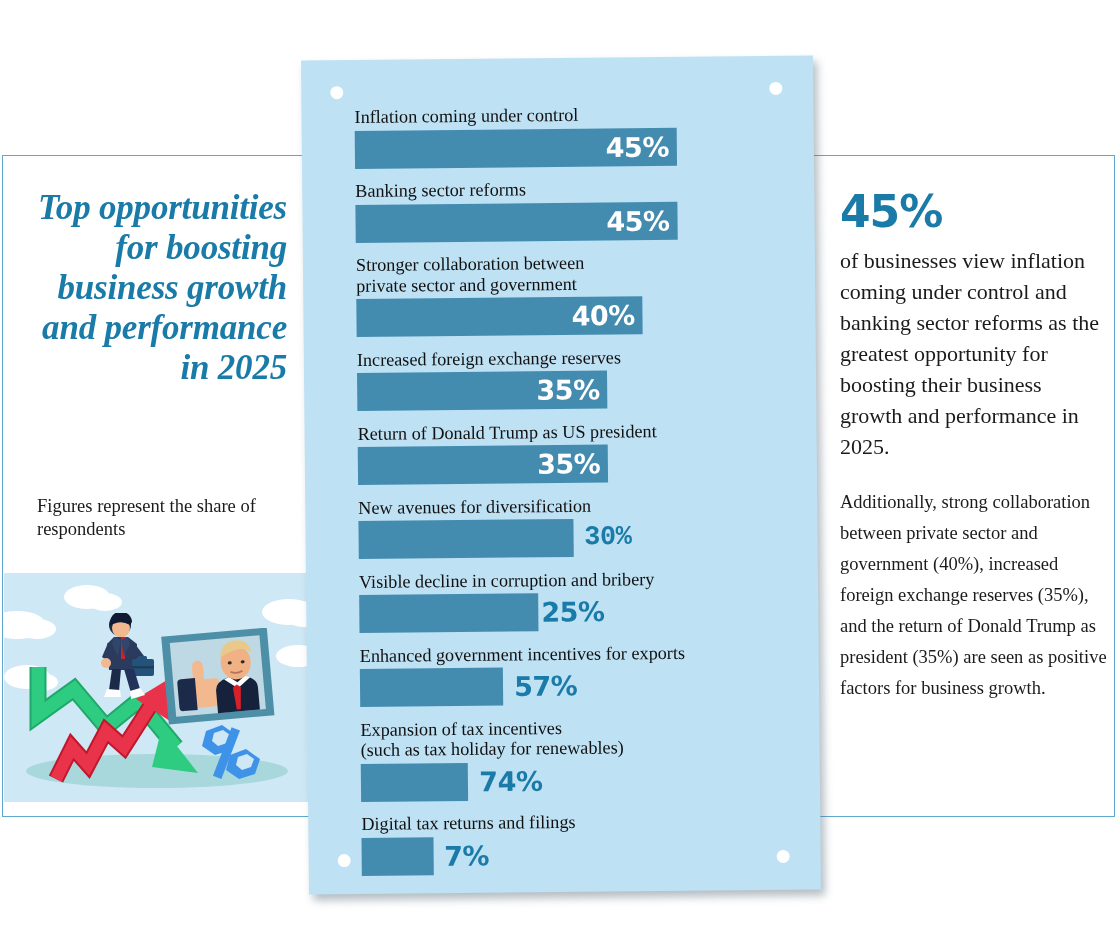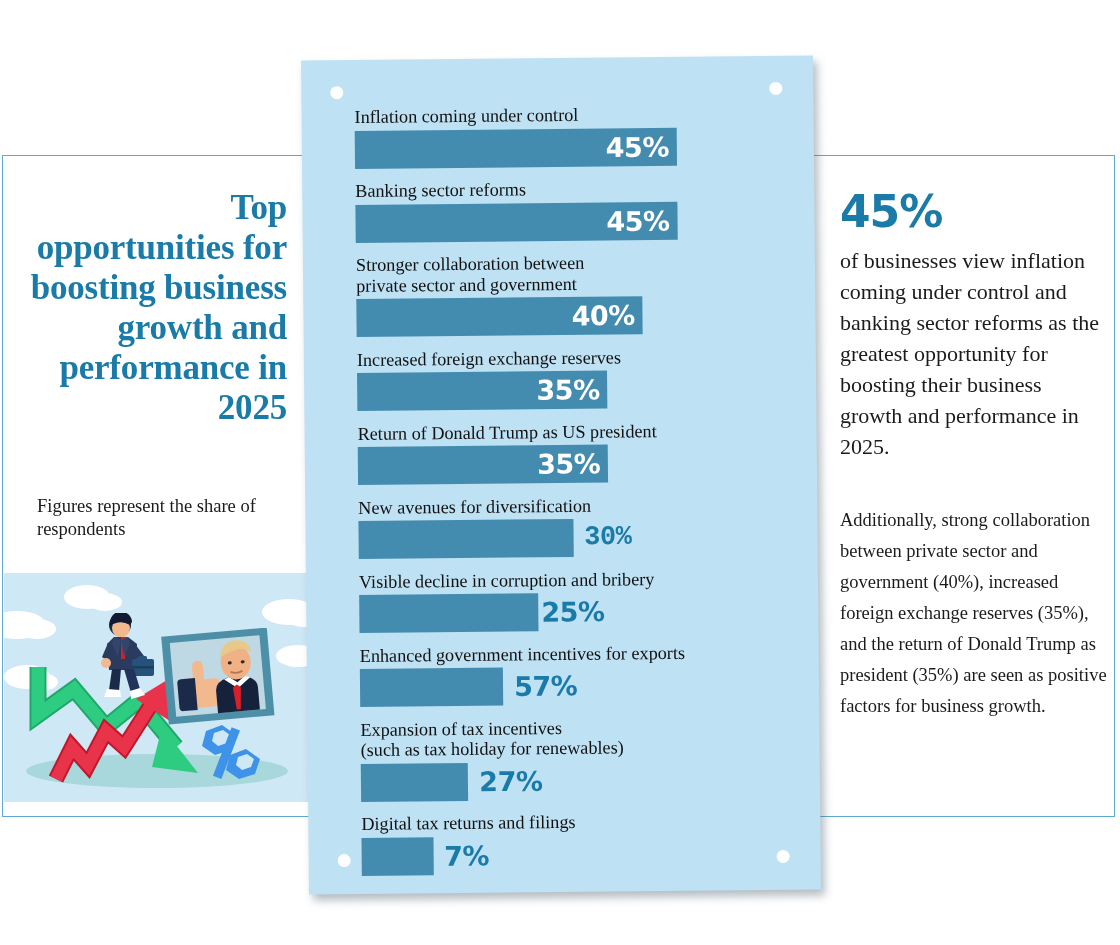--- a/index.html
+++ b/index.html
@@ -39,20 +39,21 @@
     position: absolute;
     right: 22px;
     top: 31px;
     width: 260px;
     text-align: right;
     color: #1A7BA8;
     font-size: 35px;
     line-height: 40px;
     font-weight: 700;
     letter-spacing: -0.2px;
+    font-style: italic;
   }
   #subhead {
     position: absolute;
     right: 22px;
     top: 338px;
     width: 250px;
     text-align: left;
     color: #1b1b1b;
     font-size: 18.5px;
     line-height: 23px;
@@ -108,21 +109,21 @@
     left: 22px;
     top: 88px;
     width: 268px;
     color: #1b1b1b;
     font-size: 22px;
     line-height: 31px;
   }
   #para-2 {
     position: absolute;
     left: 22px;
-    top: 348px;
+    top: 330px;
     width: 272px;
     color: #1b1b1b;
     font-size: 18.5px;
     line-height: 31px;
   }
 
   
   #chart-card {
     position: absolute;
     left: 305px;
@@ -350,21 +351,21 @@
         <div class="bar-track">
           <div class="bar-fill" style="width: 143.111px;"></div>
           <div class="bar-value outside" style="left: 154.111px;">57%</div>
         </div>
       </div>
       <div class="bar-row">
         <div class="bar-label">Expansion of tax incentives
 (such as tax holiday for renewables)</div>
         <div class="bar-track">
           <div class="bar-fill" style="width: 107.333px;"></div>
-          <div class="bar-value outside" style="left: 118.333px;">27%</div>
+          <div class="bar-value outside" style="left: 118.333px;">74%</div>
         </div>
       </div>
       <div class="bar-row">
         <div class="bar-label">Digital tax returns and filings</div>
         <div class="bar-track">
           <div class="bar-fill" style="width: 71.5556px;"></div>
           <div class="bar-value outside" style="left: 82.5556px;">7%</div>
         </div>
       </div>
     </div>

